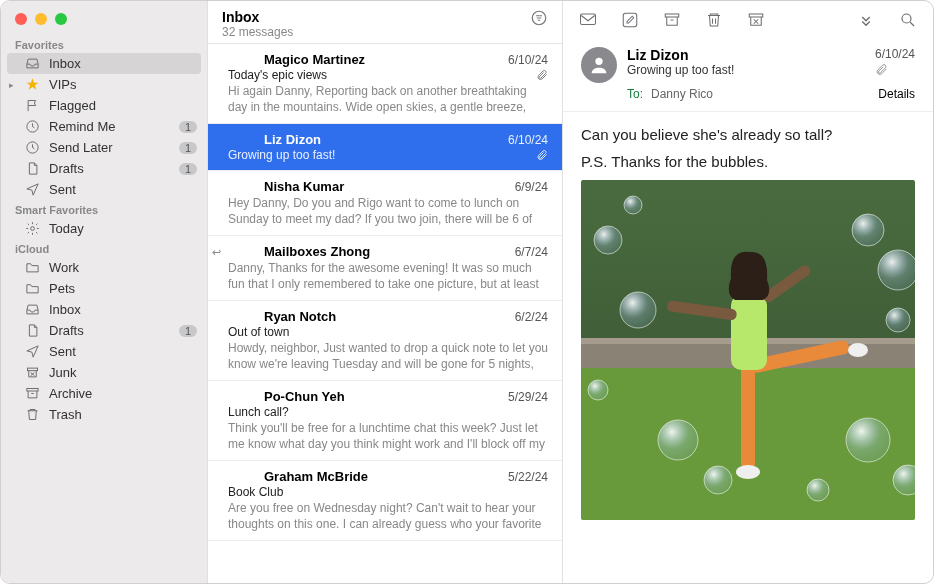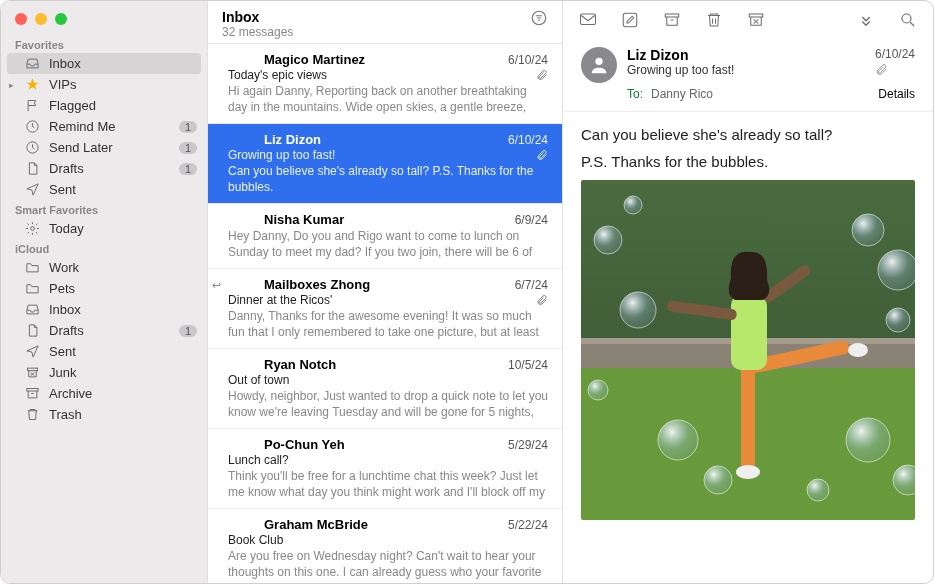--- a/index.html
+++ b/index.html
@@ -252,49 +252,40 @@
             <span class="date">6/10/24</span>
           </div>
           <div class="subj">
             <span>Growing up too fast!</span>
             <span class="att">
               <svg viewBox="0 0 24 24" width="12" height="12" fill="none" stroke="currentColor" stroke-width="1.8">
                 <path d="M21 11l-9 9a5 5 0 01-7-7l9-9a3.5 3.5 0 015 5l-9 9a2 2 0 01-3-3l8-8"></path>
               </svg>
             </span>
           </div>
-          <div class="prev">Can you believe she's already so tall? P.S. Thanks for the bubbles.</div>
         </div>
         <div class="msg">
           <div class="row1">
             <span class="from">Nisha Kumar</span>
             <span class="date">6/9/24</span>
           </div>
           <div class="prev">Hey Danny, Do you and Rigo want to come to lunch on Sunday to meet my dad? If you two join, there will be 6 of us total. W…</div>
         </div>
         <div class="msg">
           <span class="reply">↩</span>
           <div class="row1">
             <span class="from">Mailboxes Zhong</span>
             <span class="date">6/7/24</span>
           </div>
-          <div class="subj">
-            <span>Dinner at the Ricos'</span>
-            <span class="att">
-              <svg viewBox="0 0 24 24" width="12" height="12" fill="none" stroke="currentColor" stroke-width="1.8">
-                <path d="M21 11l-9 9a5 5 0 01-7-7l9-9a3.5 3.5 0 015 5l-9 9a2 2 0 01-3-3l8-8"></path>
-              </svg>
-            </span>
-          </div>
           <div class="prev">Danny, Thanks for the awesome evening! It was so much fun that I only remembered to take one picture, but at least it's a…</div>
         </div>
         <div class="msg">
           <div class="row1">
             <span class="from">Ryan Notch</span>
-            <span class="date">10/5/24</span>
+            <span class="date">6/2/24</span>
           </div>
           <div class="subj">
             <span>Out of town</span>
           </div>
           <div class="prev">Howdy, neighbor, Just wanted to drop a quick note to let you know we're leaving Tuesday and will be gone for 5 nights, if…</div>
         </div>
         <div class="msg">
           <div class="row1">
             <span class="from">Po-Chun Yeh</span>
             <span class="date">5/29/24</span>

